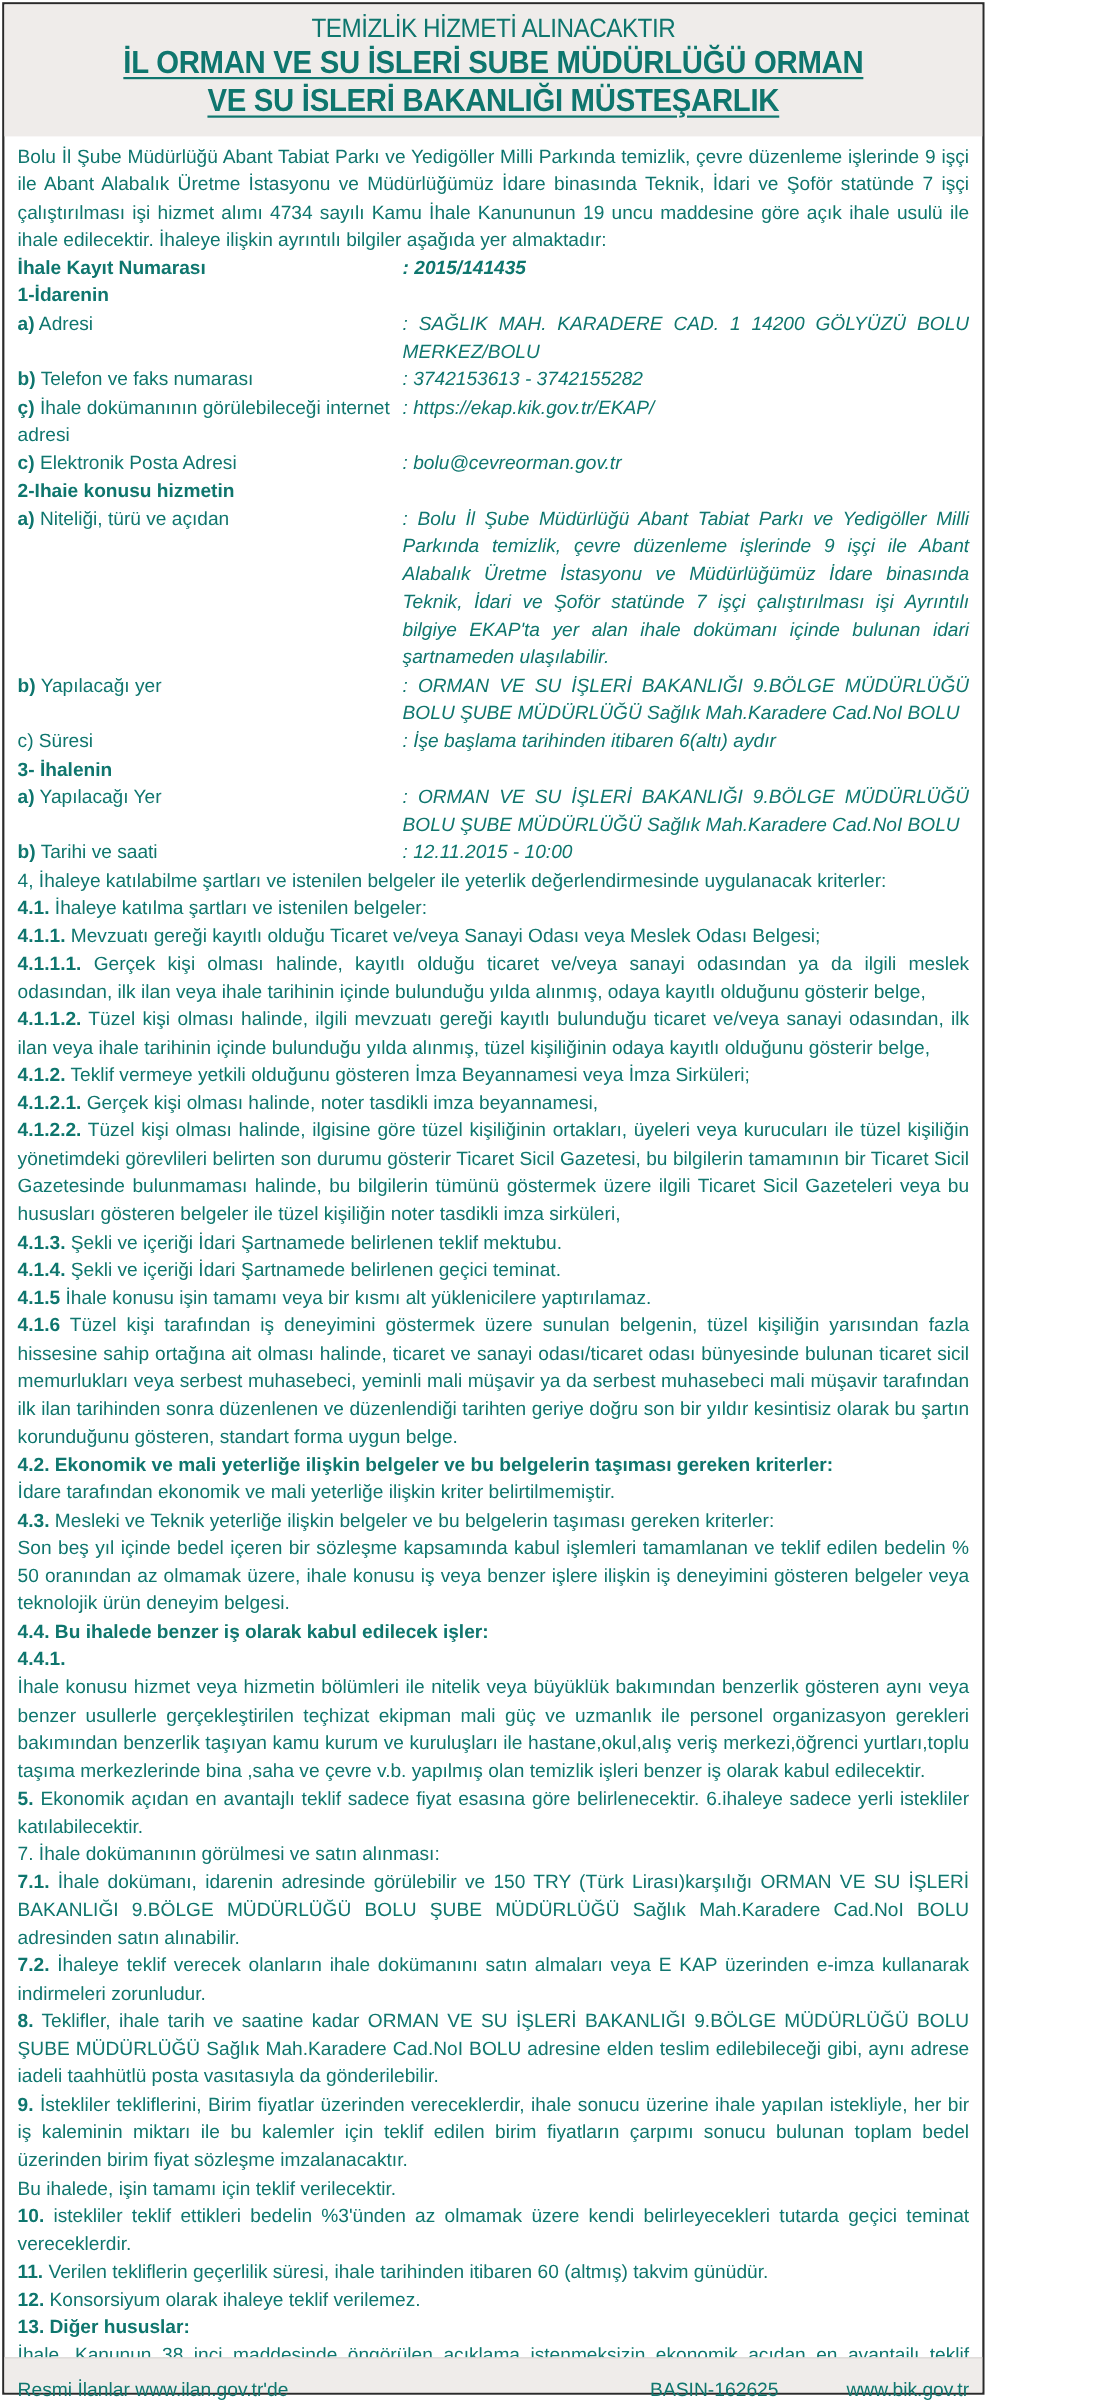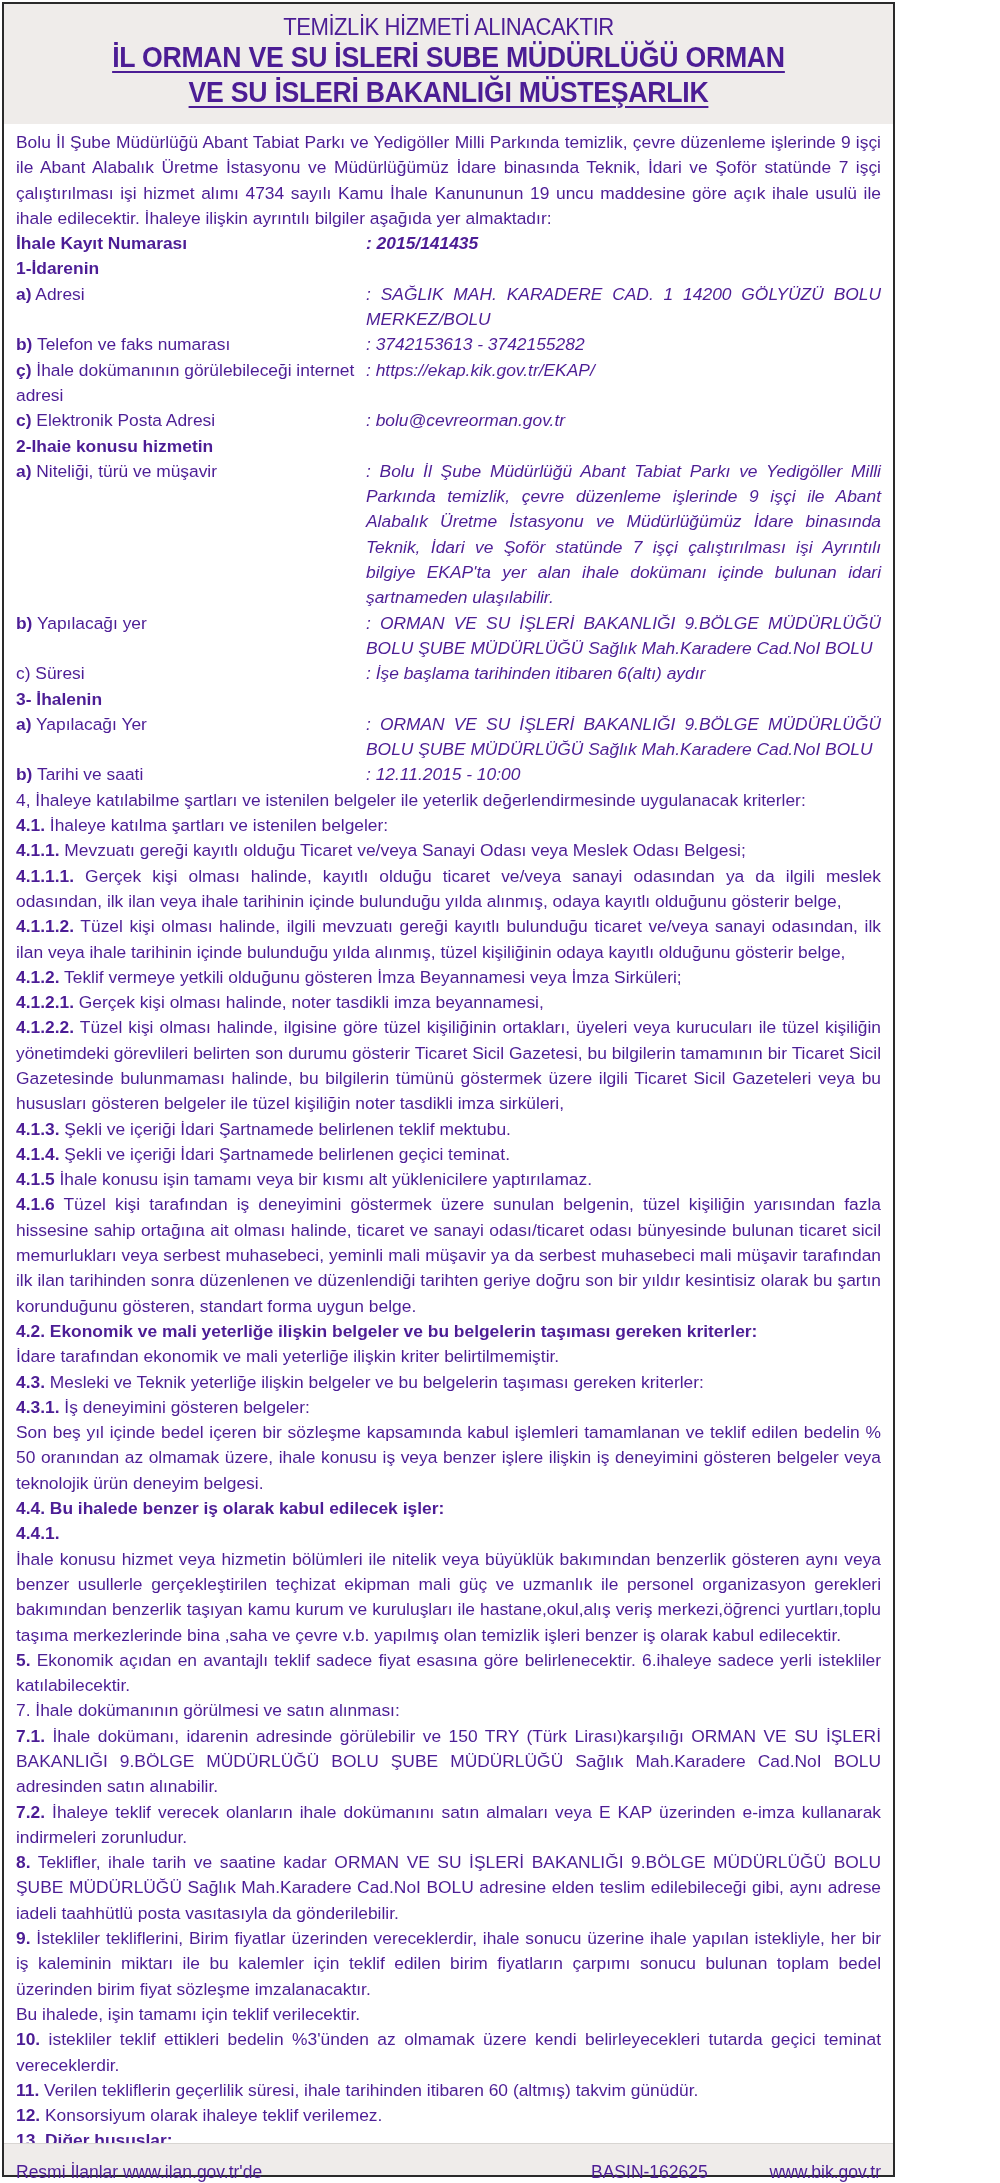--- a/index.html
+++ b/index.html
@@ -1,20 +1,20 @@
 <!DOCTYPE html>
 <html><head>
 <meta charset="utf-8">
 <style>
   html, body { margin: 0; padding: 0; background: #ffffff; }
   body { width: 1000px; height: 2183px; position: relative; overflow: hidden; }
   .ad {
     position: absolute; left: 2px; top: 2px; width: 893px; height: 2175px;
     border: 2px solid #2a2a2a; box-sizing: border-box; background: #fff;
-    font-family: "Liberation Sans", sans-serif; color: #4c1d95;
+    font-family: "Liberation Sans", sans-serif; color: #0f766e;
   }
   .head {
     background: #efecea; height: 120px; text-align: center; padding-top: 10px; box-sizing: border-box;
   }
   .head .sub { font-size: 24px; letter-spacing: -0.5px; transform: scaleX(0.92); line-height: 26px; }
   .head .title {
     font-size: 29px; font-weight: bold; line-height: 35px; letter-spacing: -0.3px;
     transform: scaleX(0.92);
   }
   .head .title span { text-decoration: underline; text-decoration-thickness: 2px; text-underline-offset: 4px; }
@@ -71,21 +71,21 @@
           <div class="row">
             <div class="k"><b>c)</b><span> Elektronik Posta Adresi</span></div>
             <div class="v">: bolu@cevreorman.gov.tr</div>
           </div>
         </div>
     </div>
     <div>
       <b>2-Ihaie konusu hizmetin</b>
       <div id="sec2">
           <div class="row">
-            <div class="k"><b>a)</b><span> Niteliği, türü ve müşavir</span></div>
+            <div class="k"><b>a)</b><span> Niteliği, türü ve açıdan</span></div>
             <div class="v">: Bolu İl Şube Müdürlüğü Abant Tabiat Parkı ve Yedigöller Milli Parkında temizlik, çevre düzenleme işlerinde 9 işçi ile Abant Alabalık Üretme İstasyonu ve Müdürlüğümüz İdare binasında Teknik, İdari ve Şoför statünde 7 işçi çalıştırılması işi Ayrıntılı bilgiye EKAP'ta yer alan ihale dokümanı içinde bulunan idari şartnameden ulaşılabilir.</div>
           </div>
           <div class="row">
             <div class="k"><b>b)</b><span> Yapılacağı yer</span></div>
             <div class="v">: ORMAN VE SU İŞLERİ BAKANLIĞI 9.BÖLGE MÜDÜRLÜĞÜ BOLU ŞUBE MÜDÜRLÜĞÜ Sağlık Mah.Karadere Cad.NoI BOLU</div>
           </div>
           <div class="row">
             <div class="k"><span>c) Süresi</span></div>
             <div class="v">: İşe başlama tarihinden itibaren 6(altı) aydır</div>
           </div>
@@ -114,21 +114,20 @@
         <p><b>4.1.2.</b><span> Teklif vermeye yetkili olduğunu gösteren İmza Beyannamesi veya İmza Sirküleri;</span></p>
         <p><b>4.1.2.1.</b><span> Gerçek kişi olması halinde, noter tasdikli imza beyannamesi,</span></p>
         <p><b>4.1.2.2.</b><span> Tüzel kişi olması halinde, ilgisine göre tüzel kişiliğinin ortakları, üyeleri veya kurucuları ile tüzel kişiliğin yönetimdeki görevlileri belirten son durumu gösterir Ticaret Sicil Gazetesi, bu bilgilerin tamamının bir Ticaret Sicil Gazetesinde bulunmaması halinde, bu bilgilerin tümünü göstermek üzere ilgili Ticaret Sicil Gazeteleri veya bu hususları gösteren belgeler ile tüzel kişiliğin noter tasdikli imza sirküleri,</span></p>
         <p><b>4.1.3.</b><span> Şekli ve içeriği İdari Şartnamede belirlenen teklif mektubu.</span></p>
         <p><b>4.1.4.</b><span> Şekli ve içeriği İdari Şartnamede belirlenen geçici teminat.</span></p>
         <p><b>4.1.5</b><span> İhale konusu işin tamamı veya bir kısmı alt yüklenicilere yaptırılamaz.</span></p>
         <p><b>4.1.6</b><span> Tüzel kişi tarafından iş deneyimini göstermek üzere sunulan belgenin, tüzel kişiliğin yarısından fazla hissesine sahip ortağına ait olması halinde, ticaret ve sanayi odası/ticaret odası bünyesinde bulunan ticaret sicil memurlukları veya serbest muhasebeci, yeminli mali müşavir ya da serbest muhasebeci mali müşavir tarafından ilk ilan tarihinden sonra düzenlenen ve düzenlendiği tarihten geriye doğru son bir yıldır kesintisiz olarak bu şartın korunduğunu gösteren, standart forma uygun belge.</span></p>
         <p><b>4.2. Ekonomik ve mali yeterliğe ilişkin belgeler ve bu belgelerin taşıması gereken kriterler:</b></p>
         <p><span>İdare tarafından ekonomik ve mali yeterliğe ilişkin kriter belirtilmemiştir.</span></p>
         <p><b>4.3.</b><span> Mesleki ve Teknik yeterliğe ilişkin belgeler ve bu belgelerin taşıması gereken kriterler:</span></p>
-        <p><b>4.3.1.</b><span> İş deneyimini gösteren belgeler:</span></p>
         <p><span>Son beş yıl içinde bedel içeren bir sözleşme kapsamında kabul işlemleri tamamlanan ve teklif edilen bedelin % 50 oranından az olmamak üzere, ihale konusu iş veya benzer işlere ilişkin iş deneyimini gösteren belgeler veya teknolojik ürün deneyim belgesi.</span></p>
         <p><b>4.4. Bu ihalede benzer iş olarak kabul edilecek işler:</b></p>
         <p><b>4.4.1.</b></p>
         <p><span>İhale konusu hizmet veya hizmetin bölümleri ile nitelik veya büyüklük bakımından benzerlik gösteren aynı veya benzer usullerle gerçekleştirilen teçhizat ekipman mali güç ve uzmanlık ile personel organizasyon gerekleri bakımından benzerlik taşıyan kamu kurum ve kuruluşları ile hastane,okul,alış veriş merkezi,öğrenci yurtları,toplu taşıma merkezlerinde bina ,saha ve çevre v.b. yapılmış olan temizlik işleri benzer iş olarak kabul edilecektir.</span></p>
         <p><b>5.</b><span> Ekonomik açıdan en avantajlı teklif sadece fiyat esasına göre belirlenecektir. 6.ihaleye sadece yerli istekliler katılabilecektir.</span></p>
         <p><span>7. İhale dokümanının görülmesi ve satın alınması:</span></p>
         <p><b>7.1.</b><span> İhale dokümanı, idarenin adresinde görülebilir ve 150 TRY (Türk Lirası)karşılığı ORMAN VE SU İŞLERİ BAKANLIĞI 9.BÖLGE MÜDÜRLÜĞÜ BOLU ŞUBE MÜDÜRLÜĞÜ Sağlık Mah.Karadere Cad.NoI BOLU adresinden satın alınabilir.</span></p>
         <p><b>7.2.</b><span> İhaleye teklif verecek olanların ihale dokümanını satın almaları veya E KAP üzerinden e-imza kullanarak indirmeleri zorunludur.</span></p>
         <p><b>8.</b><span> Teklifler, ihale tarih ve saatine kadar ORMAN VE SU İŞLERİ BAKANLIĞI 9.BÖLGE MÜDÜRLÜĞÜ BOLU ŞUBE MÜDÜRLÜĞÜ Sağlık Mah.Karadere Cad.NoI BOLU adresine elden teslim edilebileceği gibi, aynı adrese iadeli taahhütlü posta vasıtasıyla da gönderilebilir.</span></p>
         <p><b>9.</b><span> İstekliler tekliflerini, Birim fiyatlar üzerinden vereceklerdir, ihale sonucu üzerine ihale yapılan istekliyle, her bir iş kaleminin miktarı ile bu kalemler için teklif edilen birim fiyatların çarpımı sonucu bulunan toplam bedel üzerinden birim fiyat sözleşme imzalanacaktır.</span></p>

